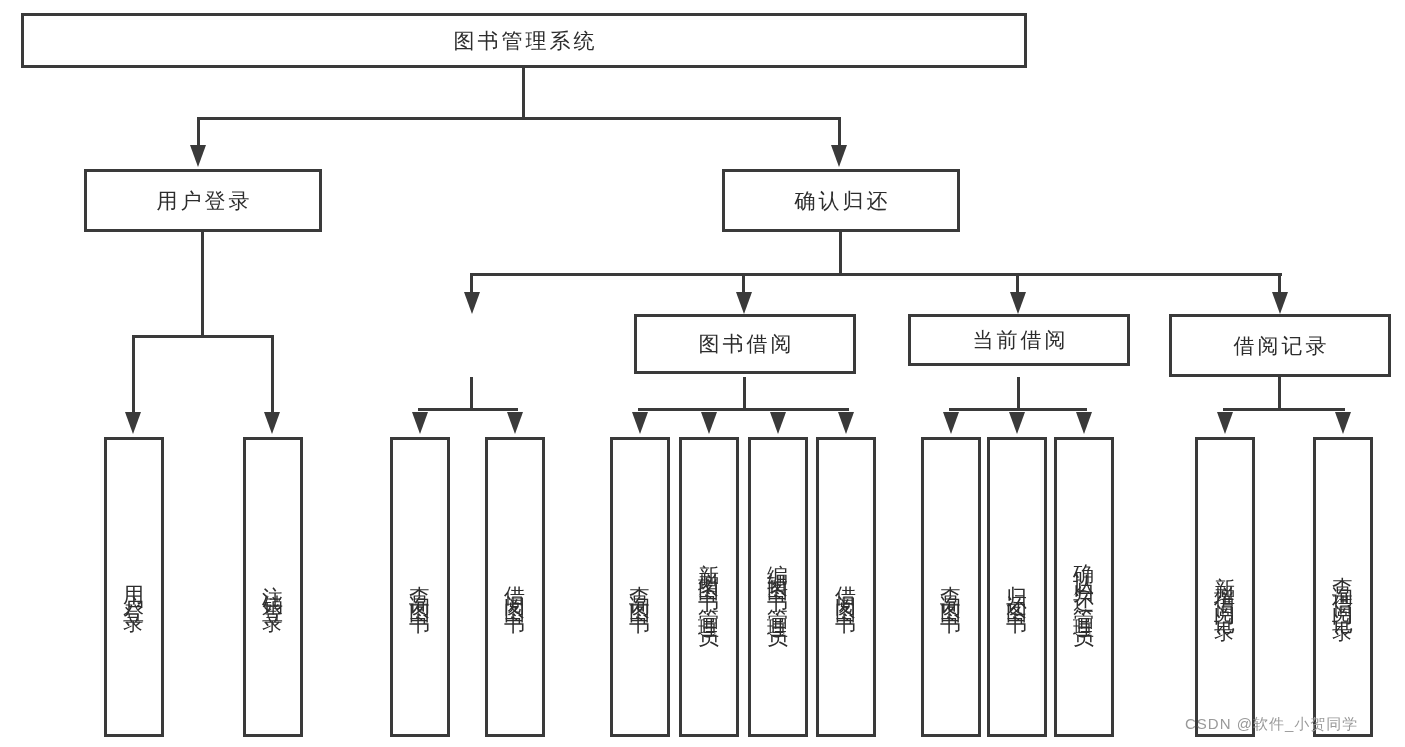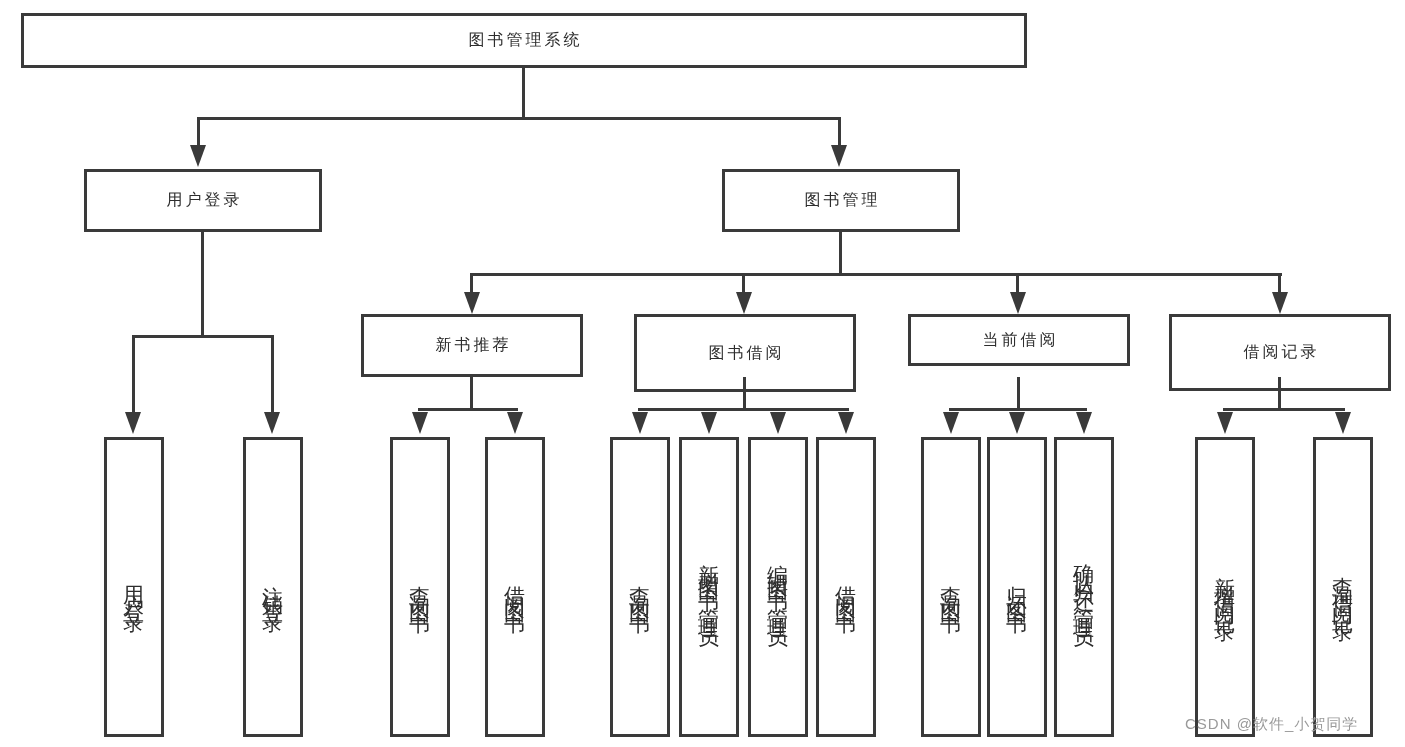--- a/index.html
+++ b/index.html
@@ -20,21 +20,21 @@
   }
   .box{
     position:absolute;
     background:#fff;
     border:3px solid var(--line);
     display:flex;
     align-items:center;
     justify-content:center;
   }
   .hbox{
-    font-size:16px;
+    font-size:21px;
     letter-spacing:3px;
     text-indent:3px;
     white-space:nowrap;
   }
   .vbox span{
     writing-mode:vertical-rl;
     text-orientation:mixed;
     font-size:21px;
     letter-spacing:9px;
     line-height:1.0;
@@ -69,44 +69,43 @@
   <div class="box hbox" style="left:21px;top:13px;width:1006px;height:55px;">图书管理系统</div>
 
   <div class="ln" style="left:522px;top:68px;width:3px;height:52px;"></div>
   <div class="ln" style="left:197px;top:117px;width:644px;height:3px;"></div>
   <div class="ln" style="left:197px;top:117px;width:3px;height:30px;"></div>
   <div class="ln" style="left:838px;top:117px;width:3px;height:30px;"></div>
   <div class="arw" style="left:190px;top:145px;"></div>
   <div class="arw" style="left:831px;top:145px;"></div>
 
   <div class="box hbox" style="left:84px;top:169px;width:238px;height:63px;">用户登录</div>
-  <div class="box hbox" style="left:722px;top:169px;width:238px;height:63px;">图书管理</div>
+  <div class="box hbox" style="left:722px;top:169px;width:238px;height:63px;">确认归还</div>
 
   <div class="ln" style="left:201px;top:232px;width:3px;height:106px;"></div>
   <div class="ln" style="left:132px;top:335px;width:142px;height:3px;"></div>
   <div class="ln" style="left:132px;top:335px;width:3px;height:78px;"></div>
   <div class="ln" style="left:271px;top:335px;width:3px;height:78px;"></div>
   <div class="arw" style="left:125px;top:412px;"></div>
   <div class="arw" style="left:264px;top:412px;"></div>
 
   <div class="ln" style="left:839px;top:232px;width:3px;height:44px;"></div>
   <div class="ln" style="left:470px;top:273px;width:812px;height:3px;"></div>
   <div class="ln" style="left:470px;top:273px;width:3px;height:22px;"></div>
   <div class="ln" style="left:742px;top:273px;width:3px;height:22px;"></div>
   <div class="ln" style="left:1016px;top:273px;width:3px;height:22px;"></div>
   <div class="ln" style="left:1278px;top:273px;width:3px;height:22px;"></div>
   <div class="arw" style="left:464px;top:292px;"></div>
   <div class="arw" style="left:736px;top:292px;"></div>
   <div class="arw" style="left:1010px;top:292px;"></div>
   <div class="arw" style="left:1272px;top:292px;"></div>
 
-  <div class="box hbox" style="left:361px;top:314px;width:222px;height:63px;">新书推荐</div>
-  <div class="box hbox" style="left:634px;top:314px;width:222px;height:78px;">图书借阅</div>
+  <div class="box hbox" style="left:634px;top:314px;width:222px;height:60px;">图书借阅</div>
   <div class="box hbox" style="left:908px;top:314px;width:222px;height:52px;">当前借阅</div>
-  <div class="box hbox" style="left:1169px;top:314px;width:222px;height:77px;">借阅记录</div>
+  <div class="box hbox" style="left:1169px;top:314px;width:222px;height:63px;">借阅记录</div>
 
   <div class="ln" style="left:470px;top:377px;width:3px;height:34px;"></div>
   <div class="ln" style="left:418px;top:408px;width:100px;height:3px;"></div>
   <div class="arw" style="left:412px;top:412px;"></div>
   <div class="arw" style="left:507px;top:412px;"></div>
 
   <div class="ln" style="left:743px;top:377px;width:3px;height:34px;"></div>
   <div class="ln" style="left:638px;top:408px;width:211px;height:3px;"></div>
   <div class="arw" style="left:632px;top:412px;"></div>
   <div class="arw" style="left:701px;top:412px;"></div>

